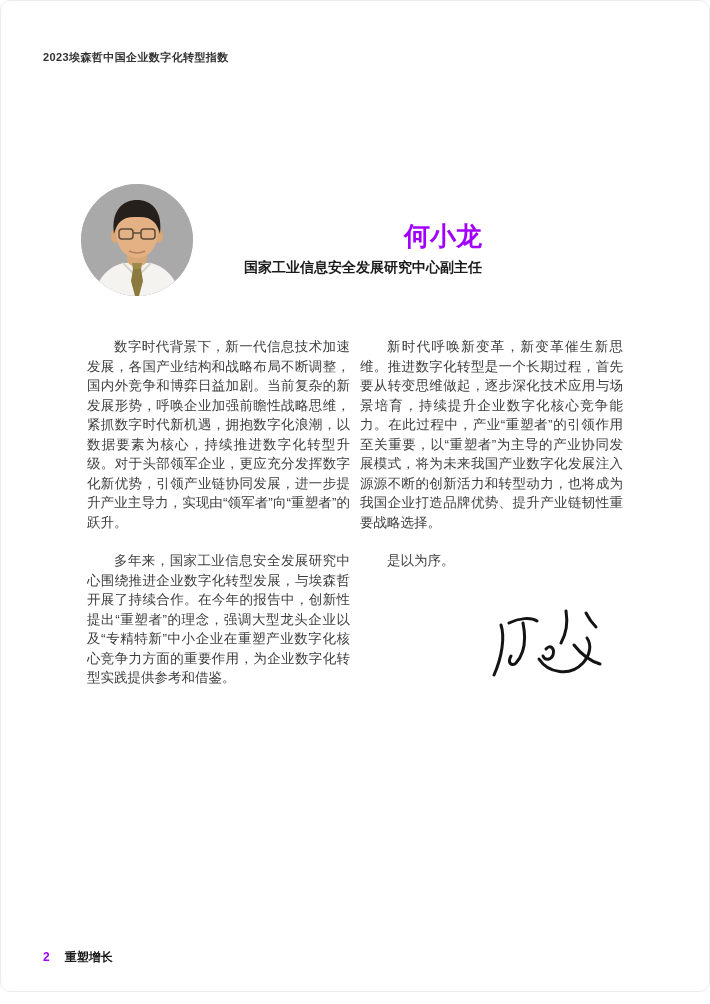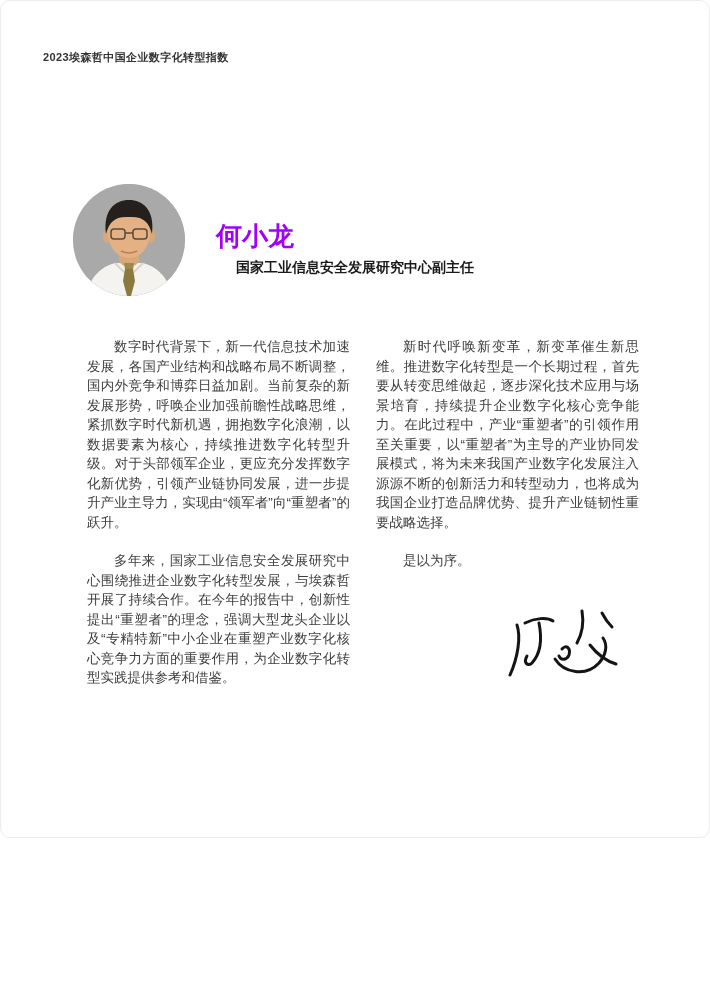--- a/index.html
+++ b/index.html
@@ -1,41 +1,42 @@
 <!DOCTYPE html>
 <html><head>
 <meta charset="utf-8">
 <style>
   html, body { margin: 0; padding: 0; background: #ffffff; }
   .page {
     position: relative;
     width: 710px;
-    height: 838px;
+    height: 992px;
     background: #ffffff;
     font-family: "Liberation Sans", sans-serif;
     border: 1px solid #ececec;
     border-radius: 10px;
     box-sizing: border-box;
     overflow: hidden;
   }
   .header {
     position: absolute;
     left: 42px;
     top: 49px;
     font-size: 11px;
     font-weight: 700;
     color: #333333;
     letter-spacing: 0.4px;
   }
   .profile {
     position: absolute;
-    left: 72px;
+    left: 80px;
     top: 183px;
     display: flex;
     align-items: flex-start;
+    text-align: right;
   }
   .avatar {
     width: 112px;
     height: 112px;
     border-radius: 50%;
     overflow: hidden;
     flex: 0 0 auto;
     background: #a9a9a9;
   }
   .author-meta { margin-left: 31px; padding-top: 38px; }
@@ -52,21 +53,21 @@
     font-weight: 700;
     color: #1a1a1a;
     margin-left: 20px;
   }
   .columns {
     position: absolute;
     left: 86px;
     top: 336px;
     width: 552px;
     display: flex;
-    gap: 26px;
+    gap: 10px;
   }
   .col { width: 263px; }
   .col p {
     margin: 0 0 19px 0;
     font-size: 13.5px;
     line-height: 19.5px;
     color: #3d3d3d;
     text-align: justify;
     text-indent: 2em;
   }

